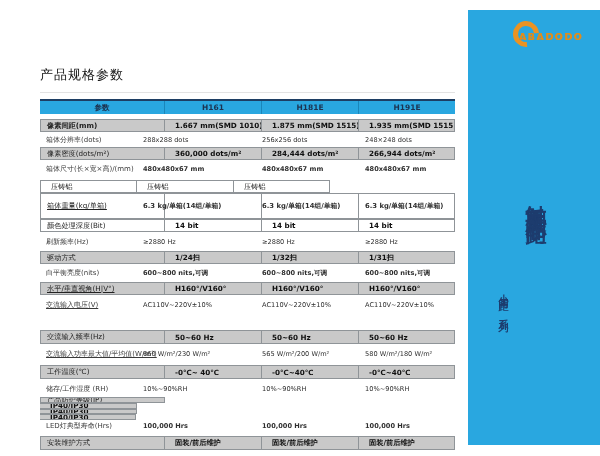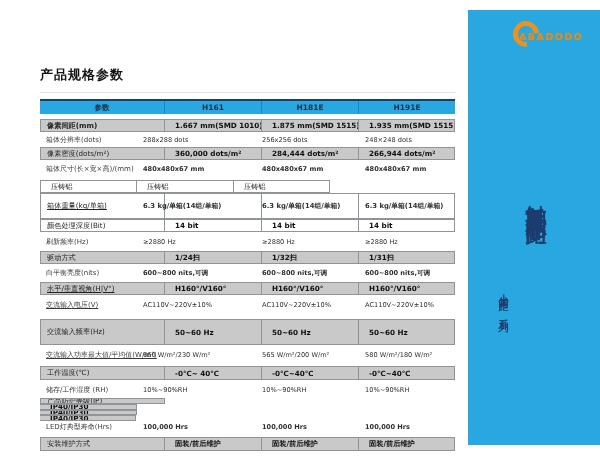--- a/index.html
+++ b/index.html
@@ -3,21 +3,21 @@
 <meta charset="utf-8">
 <style>
   html,body{margin:0;padding:0;}
   body{
     width:600px;height:456px;position:relative;background:#ffffff;
     font-family:"DejaVu Sans","Liberation Sans",sans-serif;
     -webkit-font-smoothing:antialiased;
   }
   .page{position:absolute;inset:0;background:#fff;overflow:hidden;}
 
-  .page-title{position:absolute;left:40px;top:66px;margin:0;font-size:13px;font-weight:bold;color:#141414;letter-spacing:1px;}
+  .page-title{position:absolute;left:40px;top:66px;margin:0;font-size:13px;font-weight:normal;color:#141414;letter-spacing:1px;}
   .title-rule{position:absolute;left:40px;top:92px;width:415px;height:1px;background:#e3e3e3;}
 
   .spec-table{position:absolute;left:40px;top:99px;width:415px;}
   .thead{display:flex;height:15px;background:#29a7e0;border-top:2px solid #1d3e63;box-sizing:border-box;}
   .hcell{box-sizing:border-box;display:flex;align-items:center;justify-content:center;
          font-size:7.5px;font-weight:bold;color:#1c3250;border-right:1px solid #1a86ba;}
   .hcell:last-child{border-right:none;}
   .w0{width:125px}.w1{width:97px}.w2{width:97px}.w3{width:96px}
 
   .row{position:relative;box-sizing:border-box;}
@@ -133,21 +133,21 @@
         <div class="cell val w1">H160°/V160°</div>
         <div class="cell val w2">H160°/V160°</div>
         <div class="cell val w3">H160°/V160°</div>
       </div>
       <div class="row plain " style="margin-top: 4px; height: 11px;">
         <span class="plabel u">交流输入电压(V)</span>
         <span class="pval p0">AC110V~220V±10%</span>
         <span class="pval p1">AC110V~220V±10%</span>
         <span class="pval p2">AC110V~220V±10%</span>
       </div>
-      <div class="row aligned gray boldvals" style="margin-top: 9px; height: 26px;">
+      <div class="row aligned gray boldvals" style="margin-top: 20px; height: 14px;">
         <div class="cell label w0">交流输入频率(Hz)</div>
         <div class="cell val w1">50~60  Hz</div>
         <div class="cell val w2">50~60  Hz</div>
         <div class="cell val w3">50~60  Hz</div>
       </div>
       <div class="row plain " style="margin-top: 4px; height: 11px;">
         <span class="plabel u">交流输入功率最大值/平均值(W/m²)</span>
         <span class="pval p0">660 W/m²/230 W/m²</span>
         <span class="pval p1">565 W/m²/200 W/m²</span>
         <span class="pval p2">580 W/m²/180 W/m²</span>

